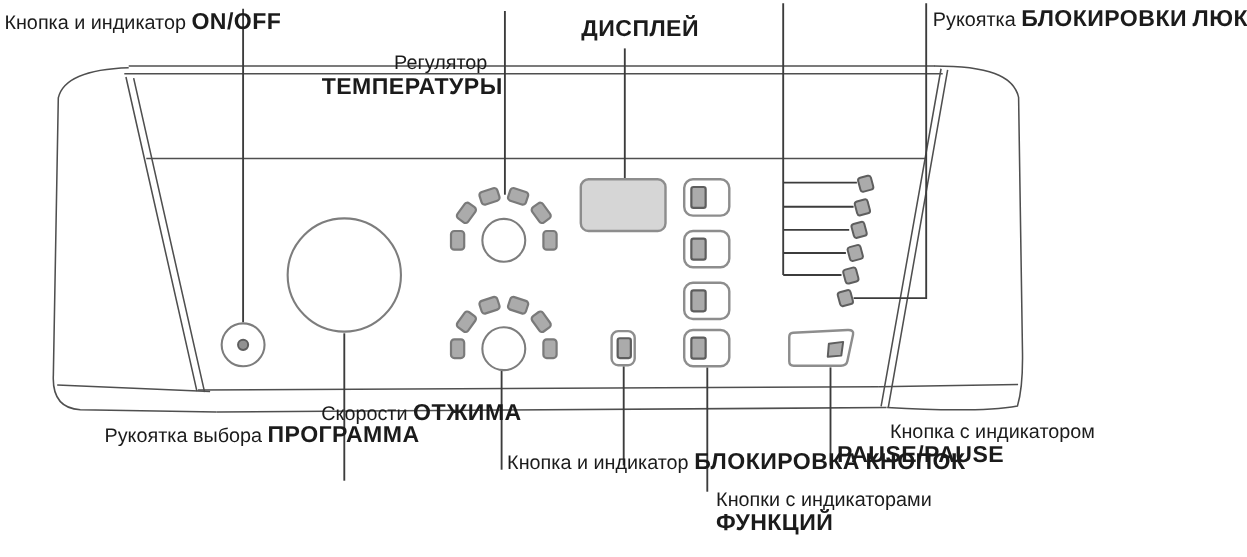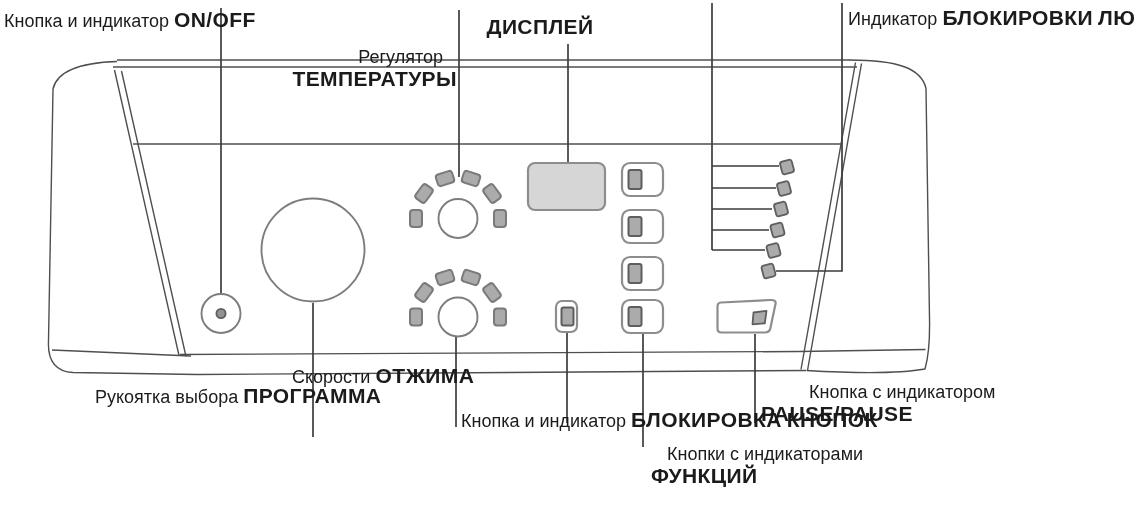--- a/index.html
+++ b/index.html
@@ -36,21 +36,21 @@
   }
   .callout .b {
     font-weight: bold;
     font-size: 21px;
     line-height: 23px;
     letter-spacing: 0.4px;
     display: block;
   }
   .callout span.b { display: inline; }
   .r { text-align: right; }
-  .c { text-align: center; }
+  .c { text-align: center; margin-left: 42px; }
 </style>
 </head>
 <body>
 
 <div id="stage">
 
   <svg width="1134" height="506" viewBox="0 0 1134 506">
 
     <g>
 
@@ -162,42 +162,42 @@
   <div class="callout r" style="left:248px; top:7px; width:209px;">
     <span style="padding-right:14px; display:block;margin-top:40px;">Регулятор</span>
     <span class="b">ТЕМПЕРАТУРЫ</span>
   </div>
 
   <div class="callout c" style="left:481px; top:15px; width:118px;">
     <span class="b">ДИСПЛЕЙ</span>
   </div>
 
   <div class="callout" style="left:848px; top:6px; width:286px;">
-    <span>Индикатор </span><span class="b">БЛОКИРОВКИ</span>
+    <span>Рукоятка </span><span class="b">БЛОКИРОВКИ</span>
     <span class="b">ЛЮКА</span>
   </div>
 
   <div class="callout r" style="left:95px; top:384px; width:212px;">
     <span>Рукоятка выбора</span>
     <span class="b">ПРОГРАММА</span>
   </div>
 
   <div class="callout r" style="left:292px; top:364px; width:156px;">
     <span>Скорости</span>
     <span class="b" style="padding-right:5px;">ОТЖИМА</span>
   </div>
 
   <div class="callout" style="left:461px; top:408px;">
     <span>Кнопка и индикатор</span>
     <span class="b">БЛОКИРОВКА</span>
     <span class="b">КНОПОК</span>
   </div>
 
   <div class="callout" style="left:651px; top:444px;">
-    <span style="display:block;margin-left:16px;">Кнопки с индикаторами</span>
+    <span style="display:block;">Кнопки с индикаторами</span>
     <span class="b">ФУНКЦИЙ</span>
   </div>
 
   <div class="callout" style="left:761px; top:382px;">
     <span style="display:block;margin-left:48px;">Кнопка с индикатором</span>
     <span class="b">PAUSE/PAUSE</span>
   </div>
 
 </div>
 

